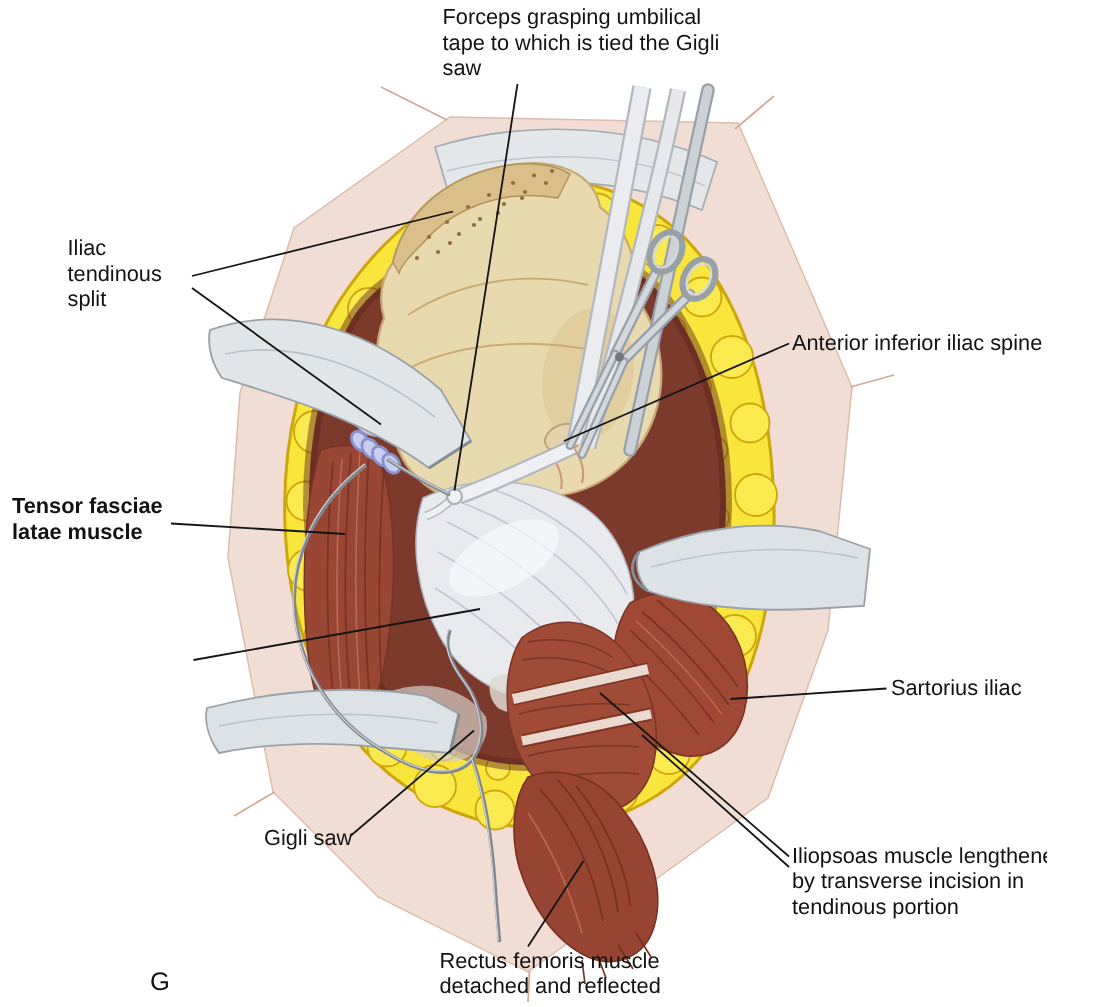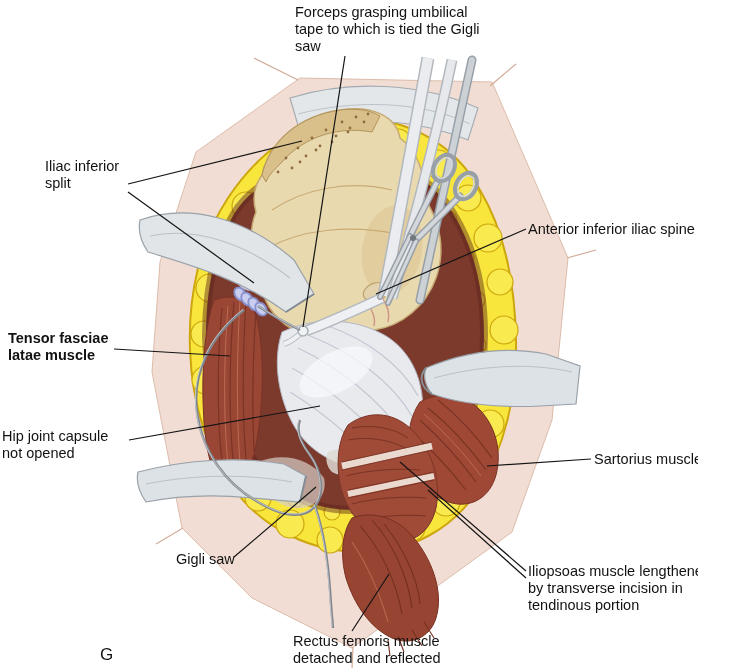--- a/index.html
+++ b/index.html
@@ -267,29 +267,28 @@
     <path d="M 591,459 L 487,466"></path>
     <path d="M 234,557 L 316,487"></path>
     <path d="M 526,571 L 400,462"></path>
     <path d="M 526,578 L 428,490"></path>
     <path d="M 352,631 L 389,574"></path>
   </g>
 </svg>
 
 <div class="lbl" style="left:295px;top:4px;width:190px;">Forceps grasping umbilical tape to which is tied the Gigli saw</div>
 
-<div class="lbl" style="left:45px;top:158px;width:85px;">Iliac inferior split</div>
+<div class="lbl" style="left:45px;top:158px;width:85px;">Iliac tendinous split</div>
 
 <div class="lbl nowrap" style="left:528px;top:221px;">Anterior inferior iliac spine</div>
 
 <div class="lbl" style="left:8px;top:330px;width:108px;font-weight:bold;">Tensor fasciae latae muscle</div>
 
-<div class="lbl" style="left:2px;top:428px;width:125px;">Hip joint capsule not opened</div>
-
-<div class="lbl nowrap" style="left:594px;top:451px;">Sartorius muscle</div>
+
+<div class="lbl nowrap" style="left:594px;top:451px;">Sartorius iliac</div>
 
 <div class="lbl nowrap" style="left:176px;top:551px;text-align:center;">Gigli saw</div>
 
 <div class="lbl" style="left:293px;top:633px;width:170px;">Rectus femoris muscle detached and reflected</div>
 
 <div class="lbl" style="left:528px;top:563px;width:200px;">Iliopsoas muscle lengthened by transverse incision in tendinous portion</div>
 
 <div class="panel-letter" style="left:100px;top:645px;">G</div>
 
 </div>

